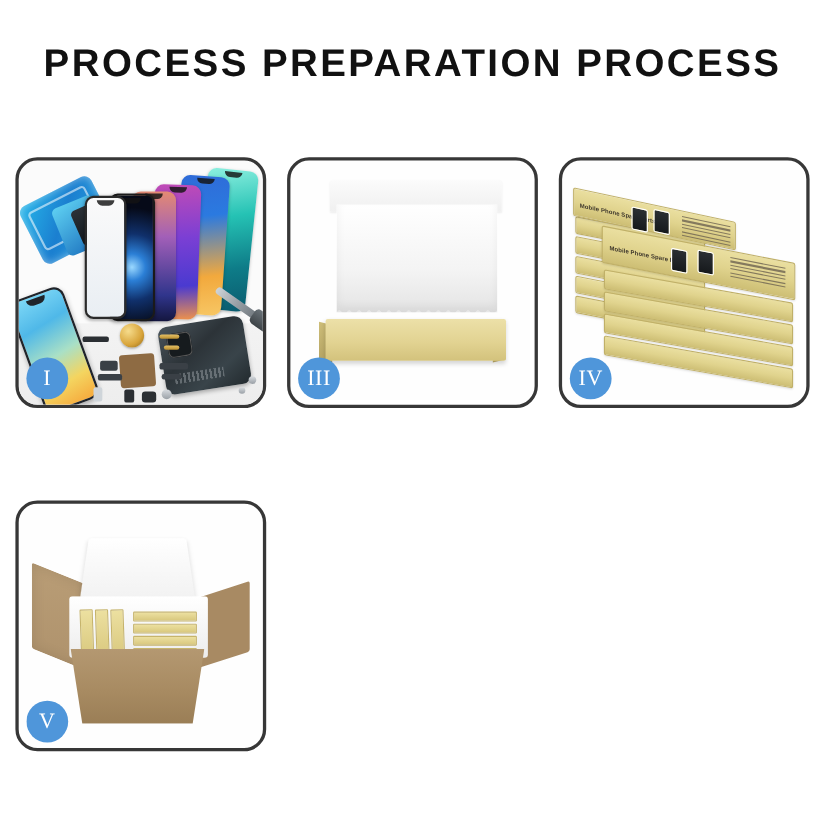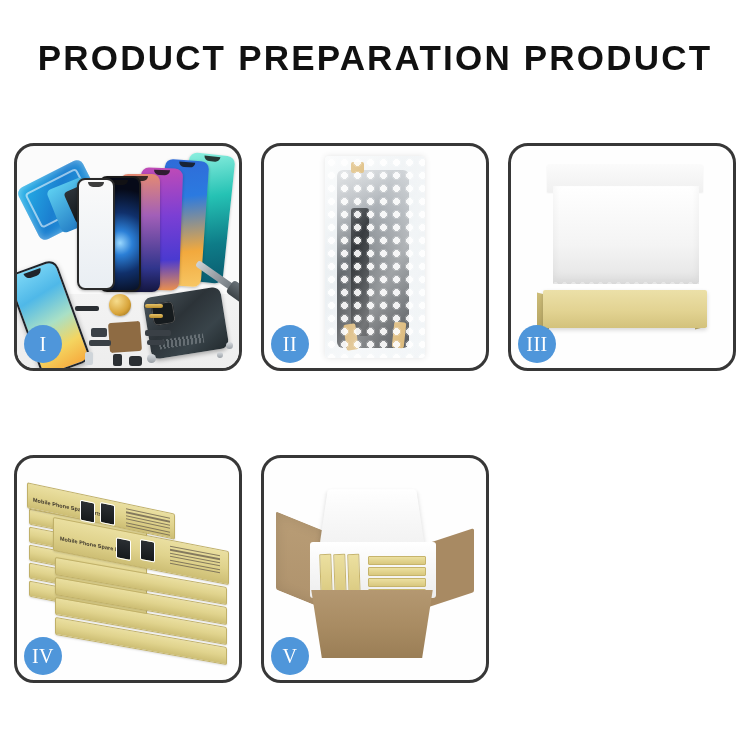--- a/index.html
+++ b/index.html
@@ -351,21 +351,21 @@
     position:absolute; left:44px; top:152px; width:16px; height:14px;
     background:rgba(146,122,88,.5);
   }
 </style>
 </head>
 <body>
 
 <div class="page">
 
   <div class="header">
-    <div class="title">PRODUCT PREPARATION PRODUCT</div>
+    <div class="title">PROCESS PREPARATION PROCESS</div>
   </div>
 
   <div class="grid">
 
     <div class="panel p1">
       <div class="panel-stage">
         <div class="floorline"></div>
 
         <div class="lcdblue"></div>
         <div class="lcdblue2"></div>
@@ -410,34 +410,20 @@
         <span class="pt" style="left:96px;  top:208px; width:9px; height:12px;"></span>
         <span class="pt lt" style="left:68px;  top:206px; width:8px; height:13px; border-radius:2px;"></span>
         <span class="pt" style="left:112px; top:210px; width:13px; height:10px; border-radius:3px;"></span>
         <span class="pt silver" style="left:130px; top:208px; width:9px; height:9px; border-radius:50%;"></span>
         <span class="pt silver" style="right:6px;  top:196px; width:7px; height:7px; border-radius:50%;"></span>
         <span class="pt silver" style="right:16px; top:206px; width:6px; height:6px; border-radius:50%;"></span>
       </div>
       <div class="badge">I</div>
     </div>
 
-    <div class="panel p2">
-      <div class="panel-stage">
-        <div class="bag">
-          <div class="screen"></div>
-          <div class="flex"></div>
-          <div class="tapeA"></div>
-          <div class="tapeB"></div>
-          <div class="tapeC"></div>
-          <div class="bubbles"></div>
-          <div class="sheen"></div>
-        </div>
-      </div>
-      <div class="badge">II</div>
-    </div>
 
     <div class="panel p3">
       <div class="panel-stage">
         <div class="lidflap"></div>
         <div class="foamback"></div>
         <div class="leftflap"></div>
         <div class="rightflap"></div>
         <div class="boxinner"></div>
         <div class="boxbody"></div>
       </div>

